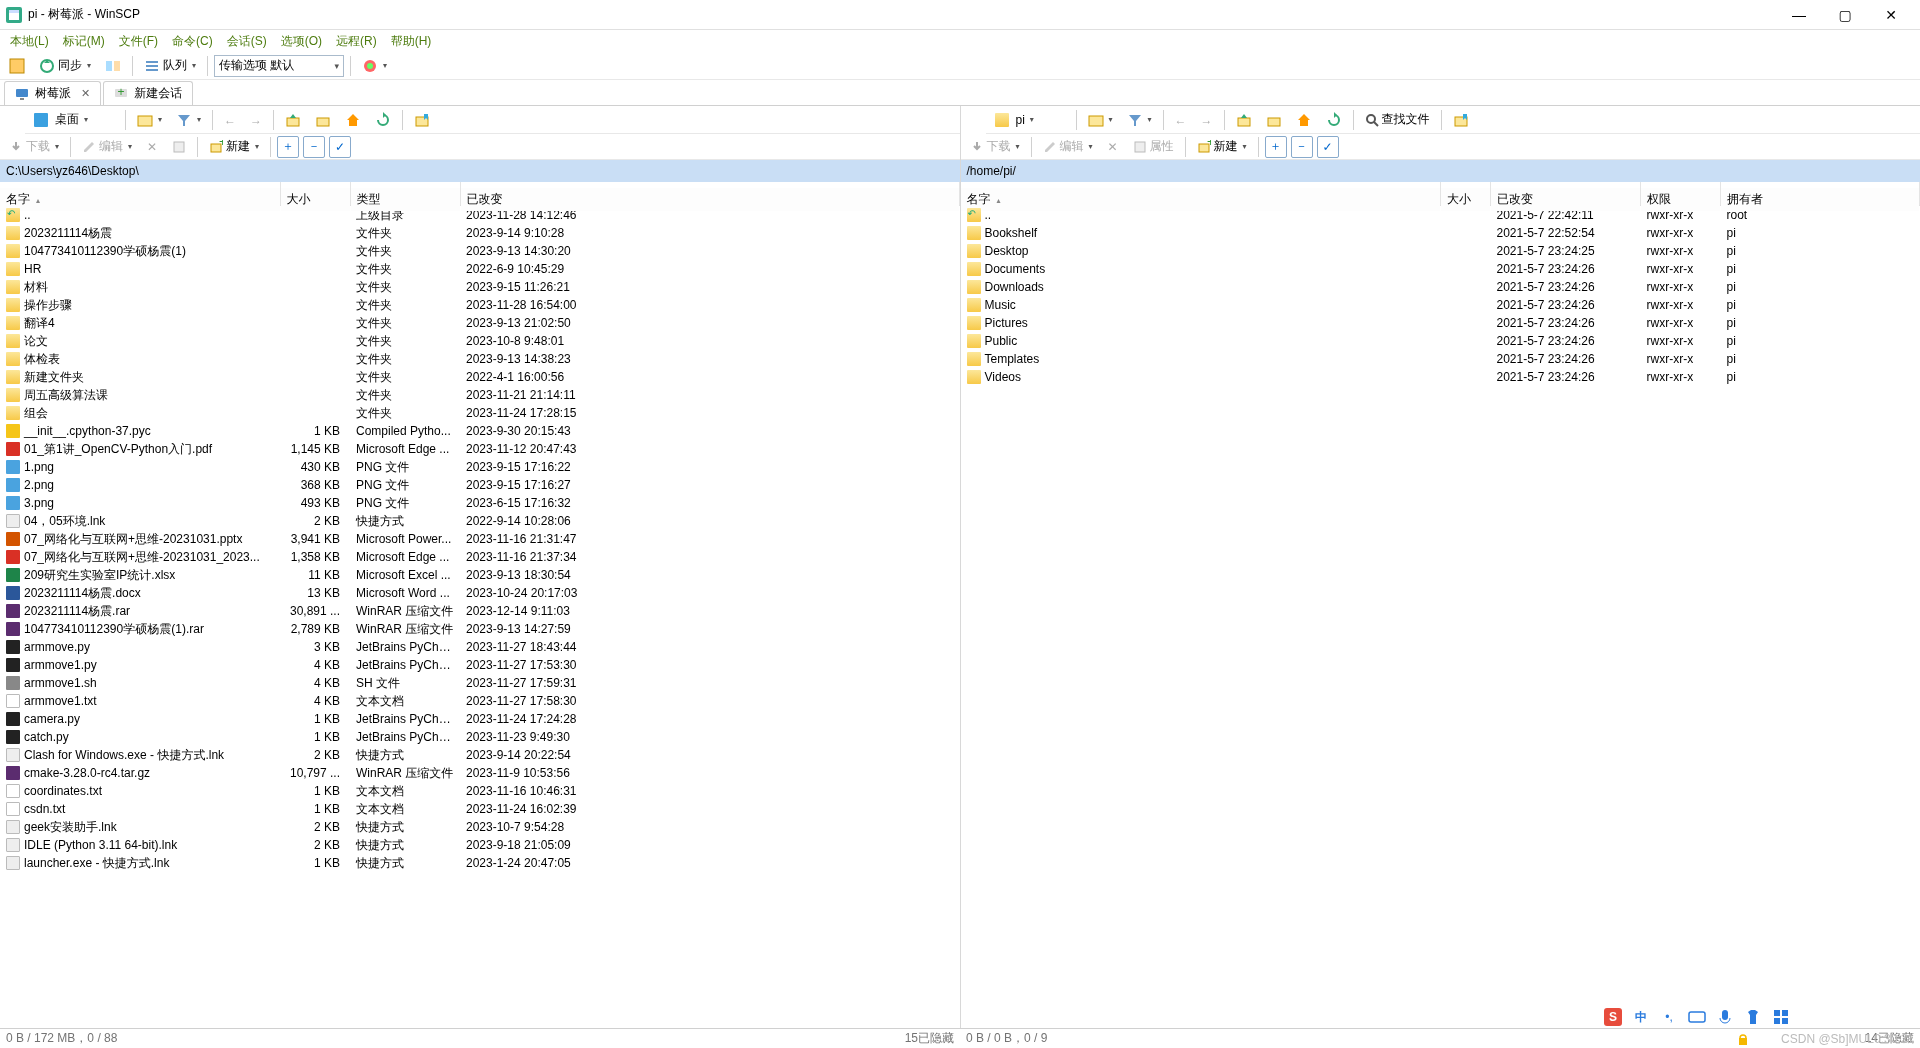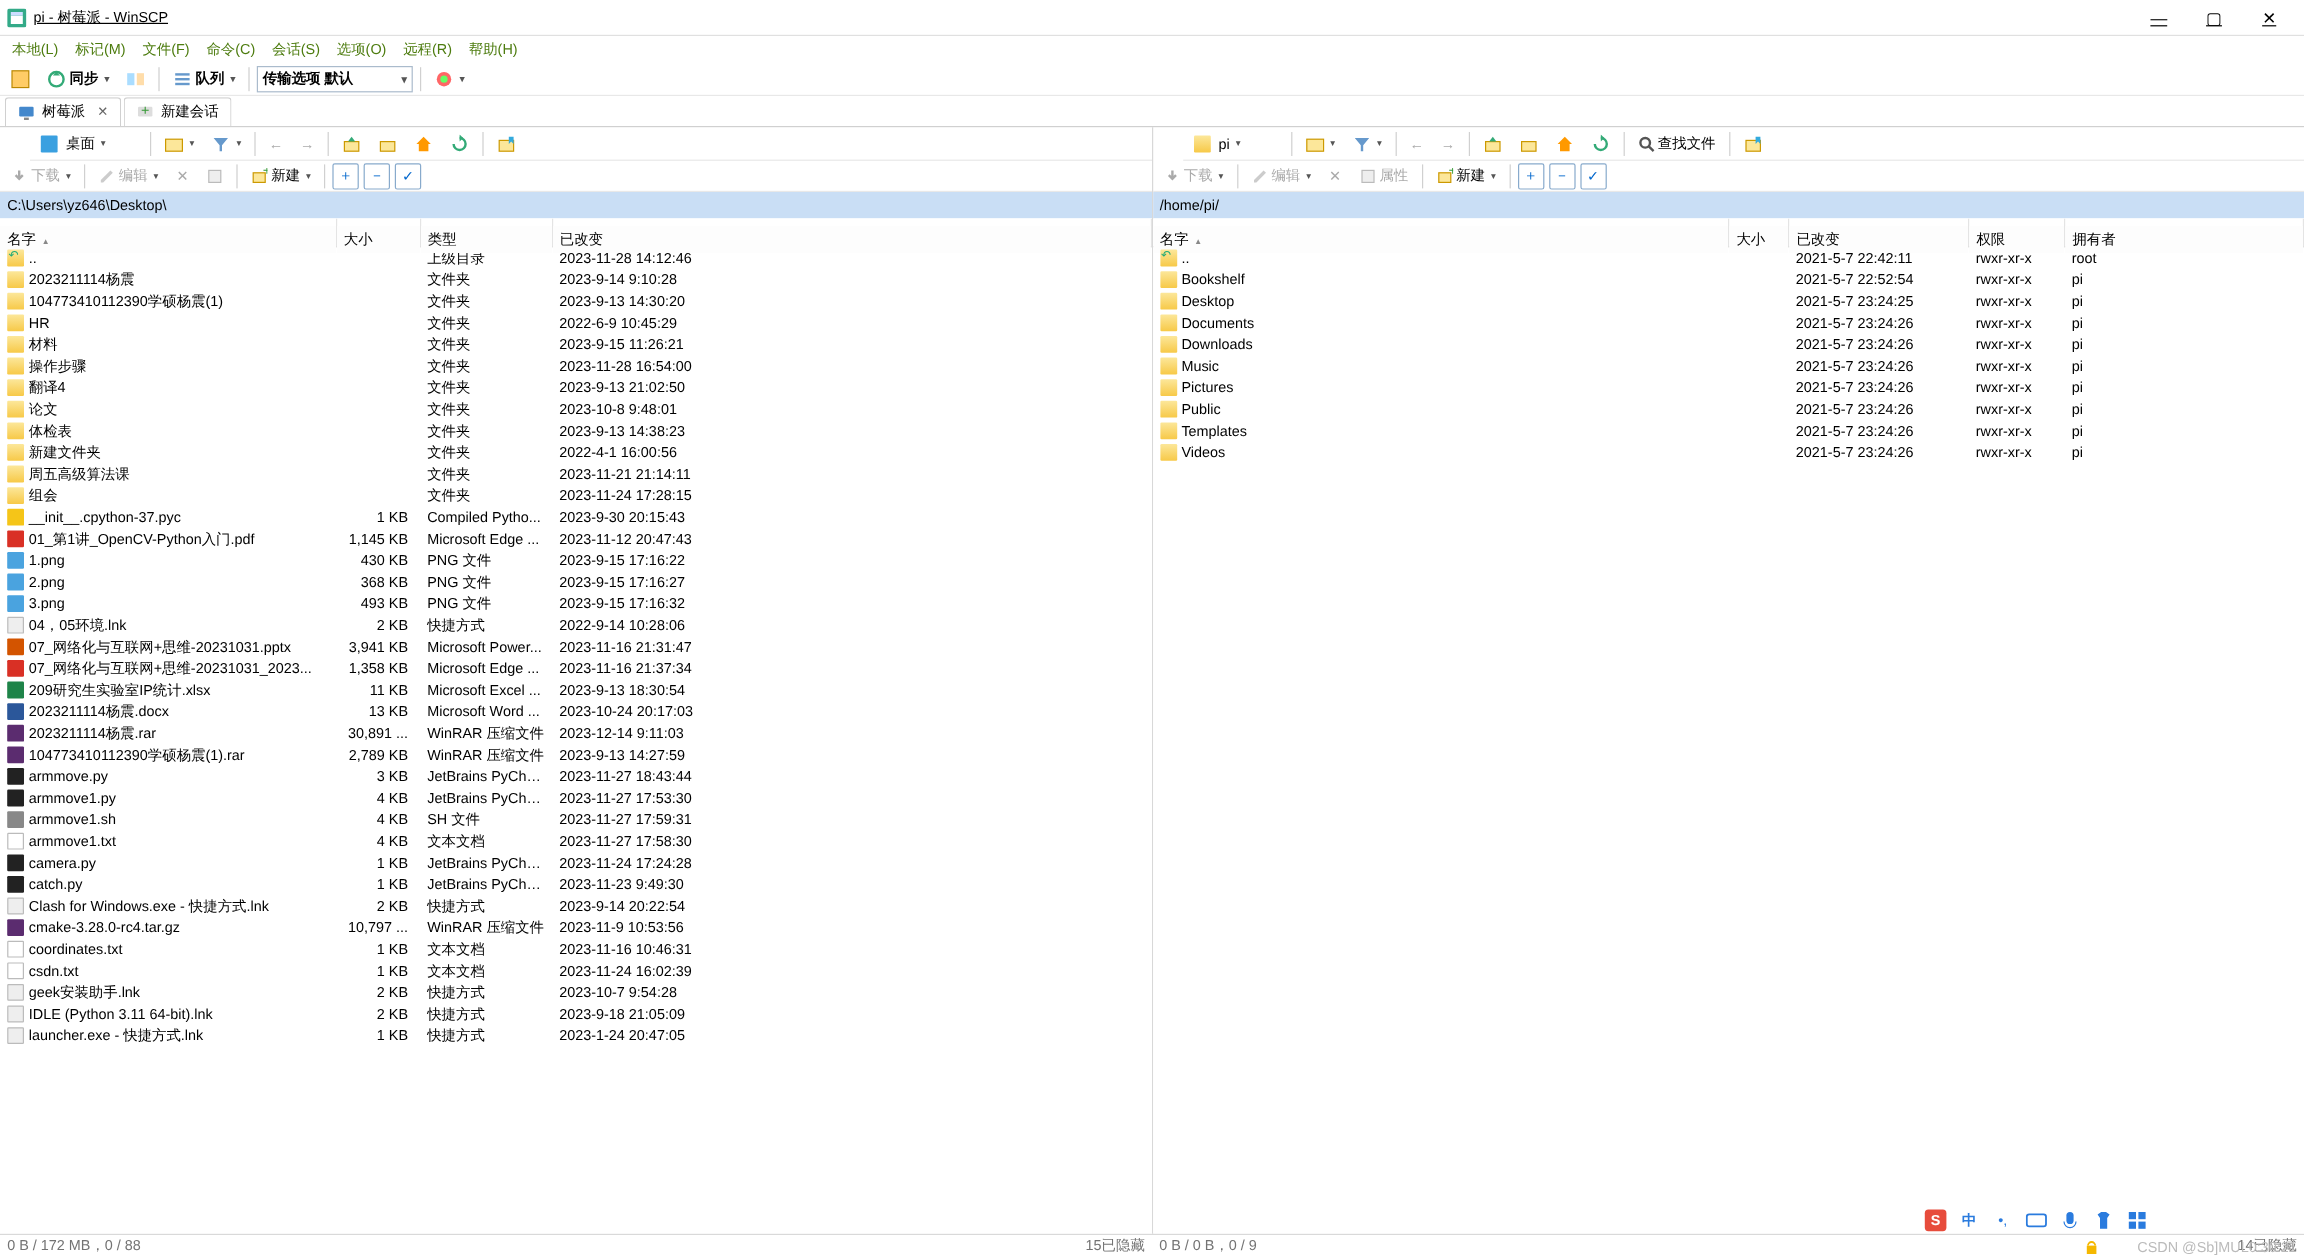--- a/index.html
+++ b/index.html
@@ -1,24 +1,24 @@
 <!DOCTYPE html>
 <html><head>
 <meta charset="utf-8">
 <style>
 * { margin:0; padding:0; box-sizing:border-box; font-family:"Microsoft YaHei","Segoe UI",Tahoma,sans-serif; font-size:12px; }
 body { background:#fff; width:1920px; height:1048px; overflow:hidden; position:relative; }
-.titlebar { height:30px; background:#fff; display:flex; align-items:center; padding:0 6px; border-bottom:1px solid #e0e0e0;text-decoration:underline; }
+.titlebar { height:30px; background:#fff; display:flex; align-items:center; padding:0 6px; border-bottom:1px solid #e0e0e0; }
 .titlebar .appicon { width:16px; height:16px; margin-right:6px; }
 .titlebar .title { flex:1; color:#000; }
 .titlebar .winctl { display:flex; }
 .titlebar .winctl div { width:46px; height:30px; display:flex; align-items:center; justify-content:center; color:#000; font-size:14px; }
 .menubar { height:22px; display:flex; align-items:center; padding:0 4px; gap:2px; }
 .menubar span { padding:2px 6px; color:#4d7c0f; }
-.toolbar { height:28px; display:flex; align-items:center; padding:2px 4px; gap:4px; border-bottom:1px solid #e8e8e8;font-weight:bold; }
+.toolbar { height:28px; display:flex; align-items:center; padding:2px 4px; gap:4px; border-bottom:1px solid #e8e8e8; }
 .tbtn { height:22px; min-width:22px; display:inline-flex; align-items:center; justify-content:center; padding:0 4px; border:1px solid transparent; border-radius:2px; gap:3px; }
 .tdd { display:inline-flex; align-items:center; }
 .tdd::after { content:"▾"; font-size:8px; margin-left:2px; color:#555; }
 .sep { width:1px; height:20px; background:#d0d0d0; margin:0 2px; }
 .combo { height:22px; border:1px solid #abc; padding:0 18px 0 4px; display:inline-flex; align-items:center; position:relative; background:#fff; min-width:130px; }
 .combo::after { content:"▾"; position:absolute; right:4px; font-size:9px; color:#555; }
 .tabbar { height:26px; display:flex; align-items:flex-end; padding:0 4px; border-bottom:1px solid #d0d0d0; gap:2px; }
 .tab { height:24px; padding:0 10px; display:flex; align-items:center; gap:6px; border:1px solid #d0d0d0; border-bottom:none; background:#fff; border-radius:3px 3px 0 0; }
 .tab .close { font-size:11px; color:#666; margin-left:4px; }
 .panes { display:flex; height:calc(100% - 30px - 22px - 28px - 26px - 20px); }
@@ -348,21 +348,21 @@
             <tr>
               <td><span class="ficon ic-png"></span>2.png</td>
               <td class="sz">368 KB</td>
               <td>PNG 文件</td>
               <td>2023-9-15  17:16:27</td>
             </tr>
             <tr>
               <td><span class="ficon ic-png"></span>3.png</td>
               <td class="sz">493 KB</td>
               <td>PNG 文件</td>
-              <td>2023-9-15  17:16:32</td>
+              <td>2023-6-15  17:16:32</td>
             </tr>
             <tr>
               <td><span class="ficon ic-lnk"></span>04，05环境.lnk</td>
               <td class="sz">2 KB</td>
               <td>快捷方式</td>
               <td>2022-9-14  10:28:06</td>
             </tr>
             <tr>
               <td><span class="ficon ic-pptx"></span>07_网络化与互联网+思维-20231031.pptx</td>
               <td class="sz">3,941 KB</td>

